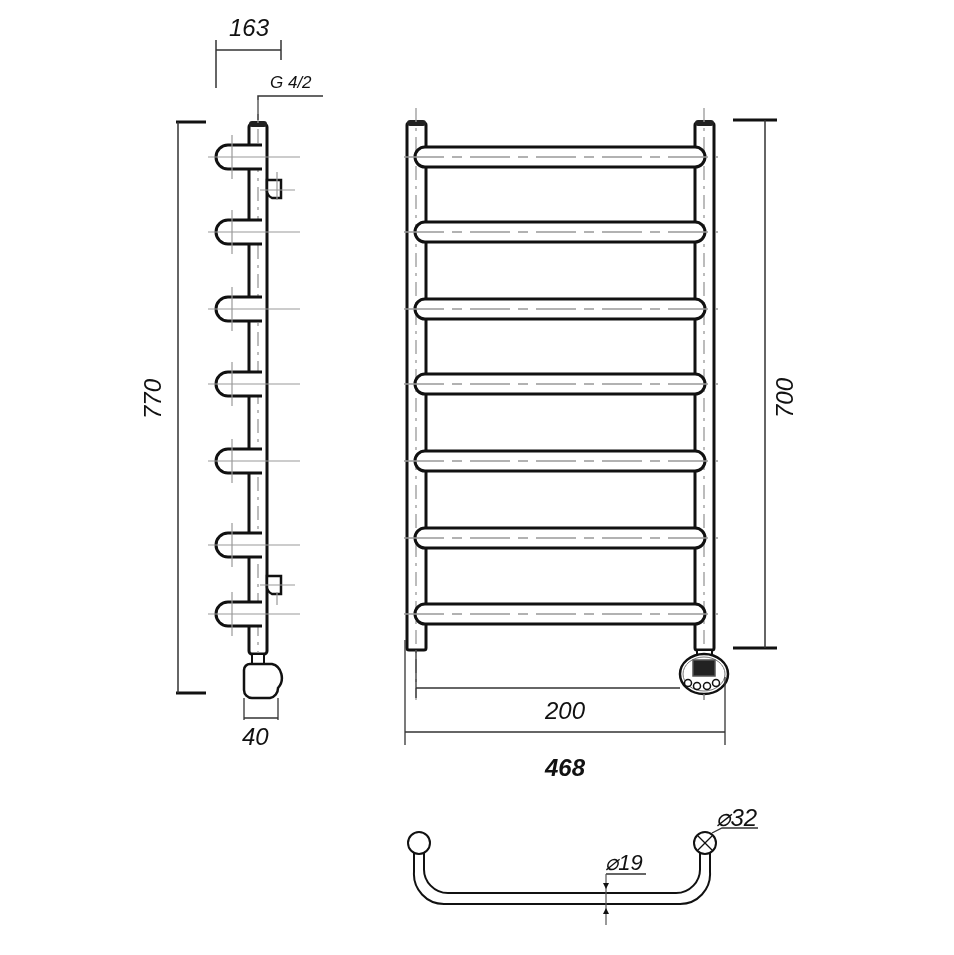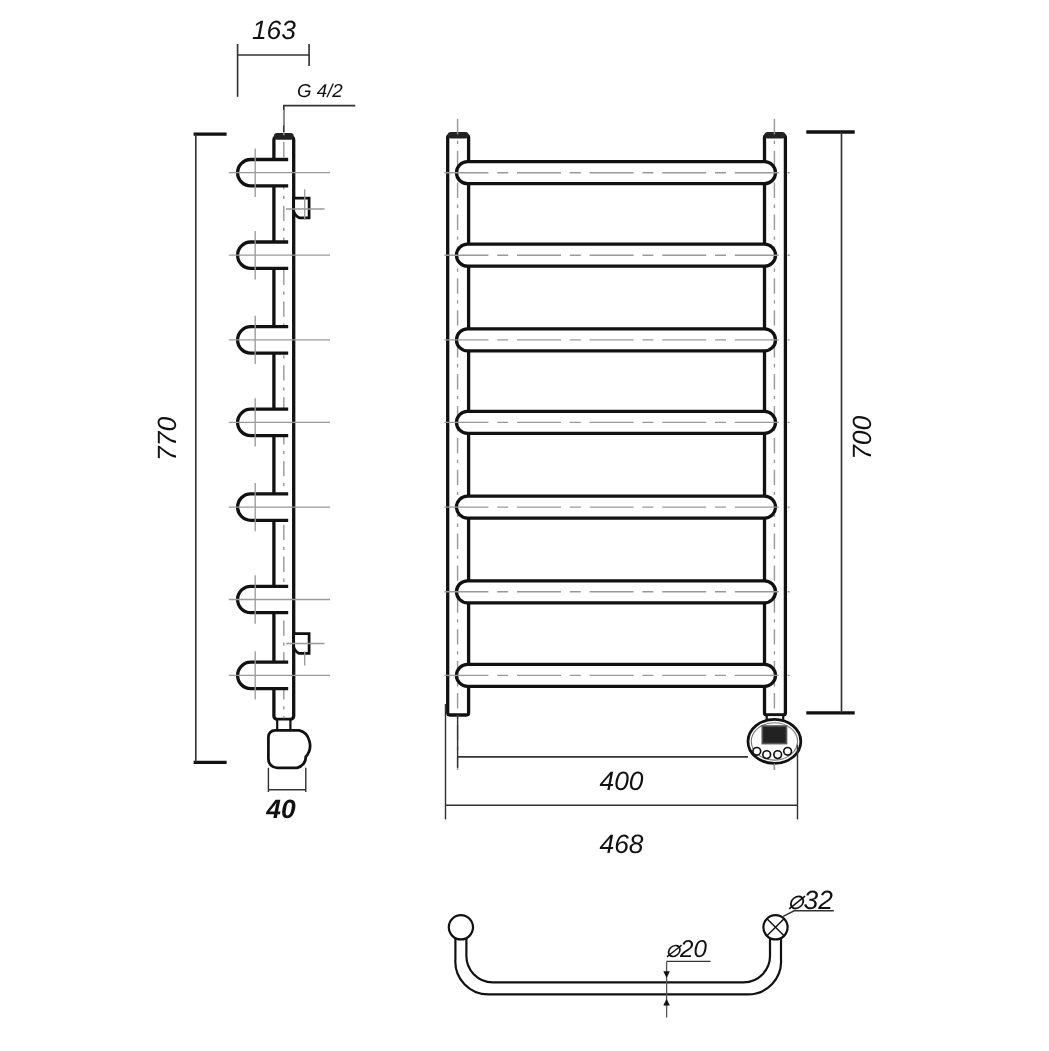--- a/index.html
+++ b/index.html
@@ -122,20 +122,20 @@
     <line x1="606" y1="874" x2="646" y2="874" stroke="#333" stroke-width="1.3"></line>
     <line x1="606" y1="874" x2="606" y2="925" stroke="#555" stroke-width="1.2"></line>
     <polygon points="606,889 603,883 609,883" fill="#111"></polygon>
     <polygon points="606,908 603,914 609,914" fill="#111"></polygon>
   </g>
 </svg>
 
 <div class="lbl" style="left:229px; top:14px; font-size:24px;">163</div>
 <div class="lbl" style="left:270px; top:73px; font-size:17px;">G 4/2</div>
 <div class="lbl rot" style="left:128px; top:385px; font-size:24px; width:50px; text-align:center;">770</div>
-<div class="lbl" style="left:242px; top:723px; font-size:24px;font-weight:bold;">40</div>
+<div class="lbl" style="left:242px; top:723px; font-size:24px;">40</div>
 
 <div class="lbl rot" style="left:760px; top:384px; font-size:24px; width:50px; text-align:center;">700</div>
-<div class="lbl" style="left:545px; top:697px; font-size:24px;">400</div>
-<div class="lbl" style="left:545px; top:754px; font-size:24px;">468</div>
+<div class="lbl" style="left:545px; top:697px; font-size:24px;">200</div>
+<div class="lbl" style="left:545px; top:754px; font-size:24px;font-weight:bold;">468</div>
 
 <div class="lbl" style="left:716px; top:804px; font-size:24px;">⌀32</div>
-<div class="lbl" style="left:605px; top:850px; font-size:22px;">⌀20</div>
+<div class="lbl" style="left:605px; top:850px; font-size:22px;">⌀19</div>
 
 </body></html>

